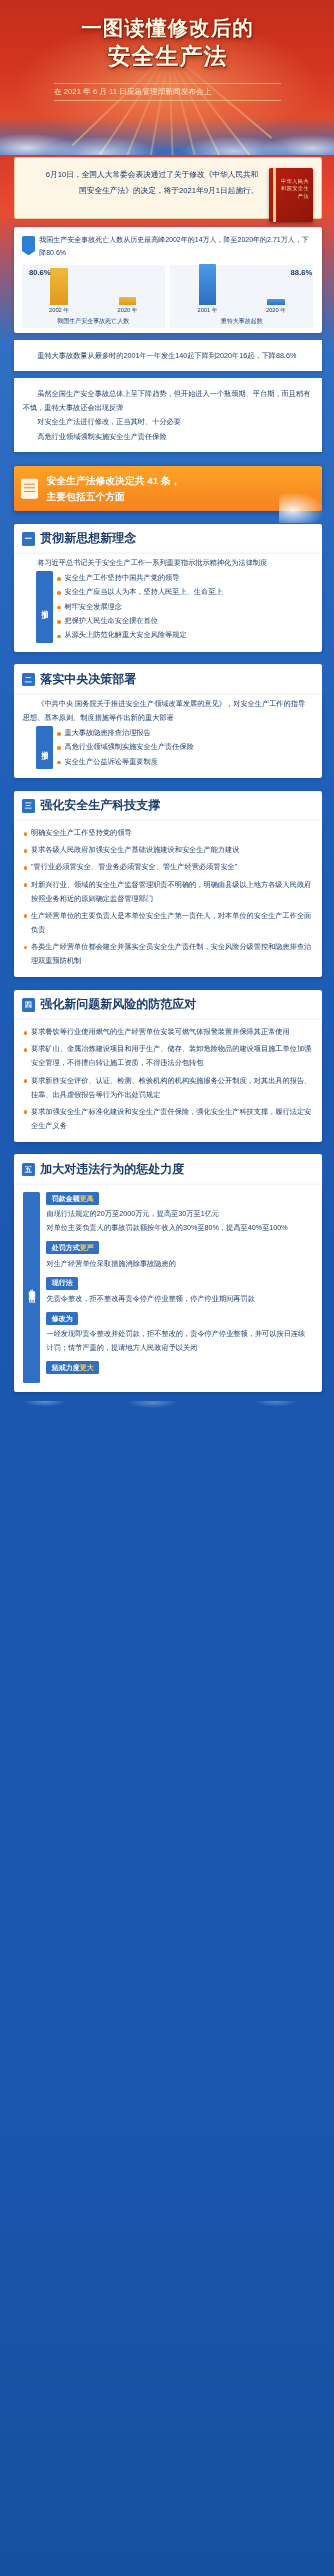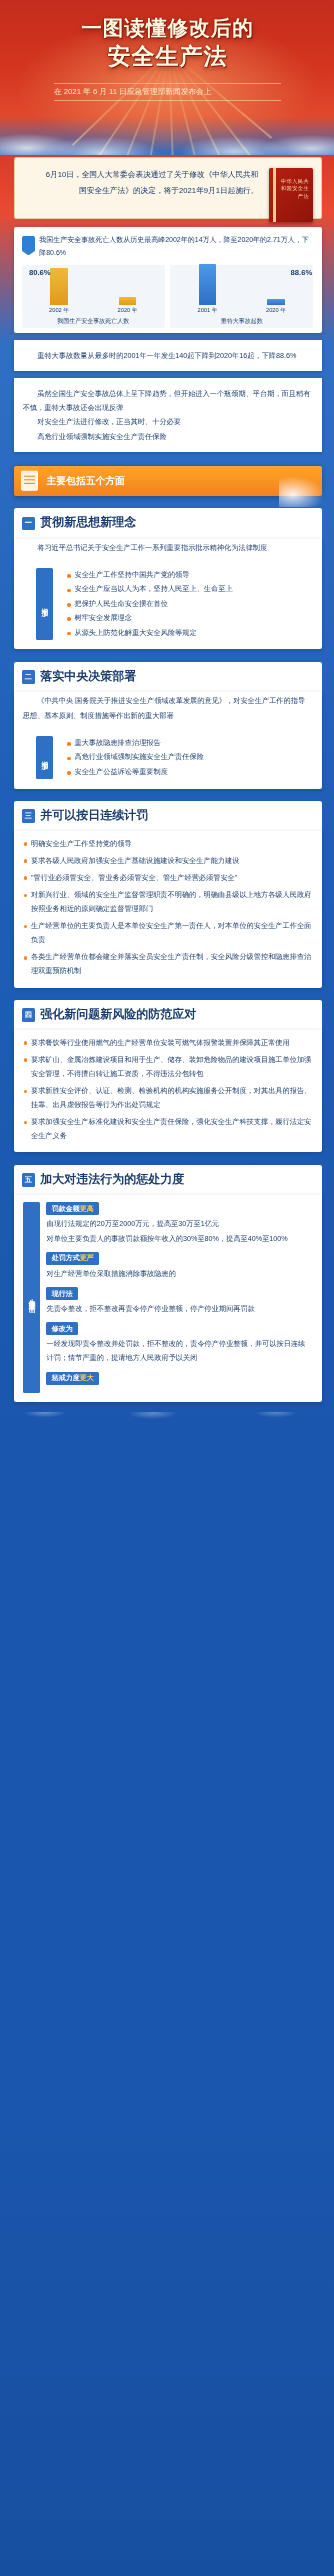--- a/index.html
+++ b/index.html
@@ -209,21 +209,21 @@
   .sub-head .txt::after {
     content:""; position:absolute; left:0; right:-2.1px; bottom:-1.5px; height:3.6px;
     background: rgba(255,160,40,0.45); border-radius:1.5px; z-index:-1;
   }
   .sec-body {
     background:#ffffff; border-radius:0 0 2.1px 2.1px; padding: 2.1px 9.3px 9.3px;
     box-shadow: 0 1px 4.1px rgba(0,0,0,0.18);
   }
 
   
-  .tagrow { display:flex; gap:13px; align-items:stretch; margin-top:13px;padding-left:13px; }
+  .tagrow { display:flex; gap:3px; align-items:stretch; margin-top:0;padding-left:13px; }
   .tag {
     flex:0 0 auto; width:17.5px;
     background:#2f6fc4; color:#fff; border-radius:1.5px;
     font-size:6.7px; font-weight:bold;
     display:flex; align-items:center; justify-content:center;
     text-align:center; line-height:1.25; padding:3.1px 2.1px;
     writing-mode: vertical-rl; text-orientation: upright; letter-spacing:1px;
   }
   .taglist { flex:1; }
   .taglist .li {
@@ -347,37 +347,38 @@
     </div>
 
     <div class="note-card">
       <div class="indent">虽然全国生产安全事故总体上呈下降趋势，但开始进入一个瓶颈期、平台期，而且稍有不慎，重特大事故还会出现反弹</div>
       <div class="indent">对安全生产法进行修改，正当其时、十分必要</div>
       <div class="indent">高危行业领域强制实施安全生产责任保险</div>
     </div>
 
     <div class="banner">
       <div class="scroll-ico"></div>
+      <div>安全生产法修改决定共 41 条，</div>
       <div>主要包括五个方面</div>
       <div class="banner-wing"></div>
     </div>
 
     <div class="sub-head">
       <div class="num">一</div>
       <div class="txt">贯彻新思想新理念</div>
     </div>
     <div class="sec-body">
       <div class="para indent">将习近平总书记关于安全生产工作一系列重要指示批示精神化为法律制度</div>
       <div class="tagrow">
         <div class="tag">增加了</div>
         <div class="taglist">
           <div class="li">安全生产工作坚持中国共产党的领导</div>
           <div class="li">安全生产应当以人为本，坚持人民至上、生命至上</div>
+          <div class="li">树牢安全发展理念</div>
           <div class="li">把保护人民生命安全摆在首位</div>
-          <div class="li">树牢安全发展理念</div>
           <div class="li">从源头上防范化解重大安全风险等规定</div>
         </div>
       </div>
     </div>
 
     <div class="sub-head">
       <div class="num">二</div>
       <div class="txt">落实中央决策部署</div>
     </div>
     <div class="sec-body">
@@ -387,21 +388,21 @@
         <div class="taglist">
           <div class="li">重大事故隐患排查治理报告</div>
           <div class="li">高危行业领域强制实施安全生产责任保险</div>
           <div class="li">安全生产公益诉讼等重要制度</div>
         </div>
       </div>
     </div>
 
     <div class="sub-head">
       <div class="num">三</div>
-      <div class="txt">并可以按日连续计罚</div>
+      <div class="txt">强化安全生产科技支撑</div>
     </div>
     <div class="sec-body bullets">
       <div class="li">明确安全生产工作坚持党的领导</div>
       <div class="li">要求各级人民政府加强安全生产基础设施建设和安全生产能力建设</div>
       <div class="li">"管行业必须管安全、管业务必须管安全、管生产经营必须管安全"</div>
       <div class="li">对新兴行业、领域的安全生产监督管理职责不明确的，明确由县级以上地方各级人民政府按照业务相近的原则确定监督管理部门</div>
       <div class="li">生产经营单位的主要负责人是本单位安全生产第一责任人，对本单位的安全生产工作全面负责</div>
       <div class="li">各类生产经营单位都会建全并落实全员安全生产责任制，安全风险分级管控和隐患排查治理双重预防机制</div>
     </div>
 

